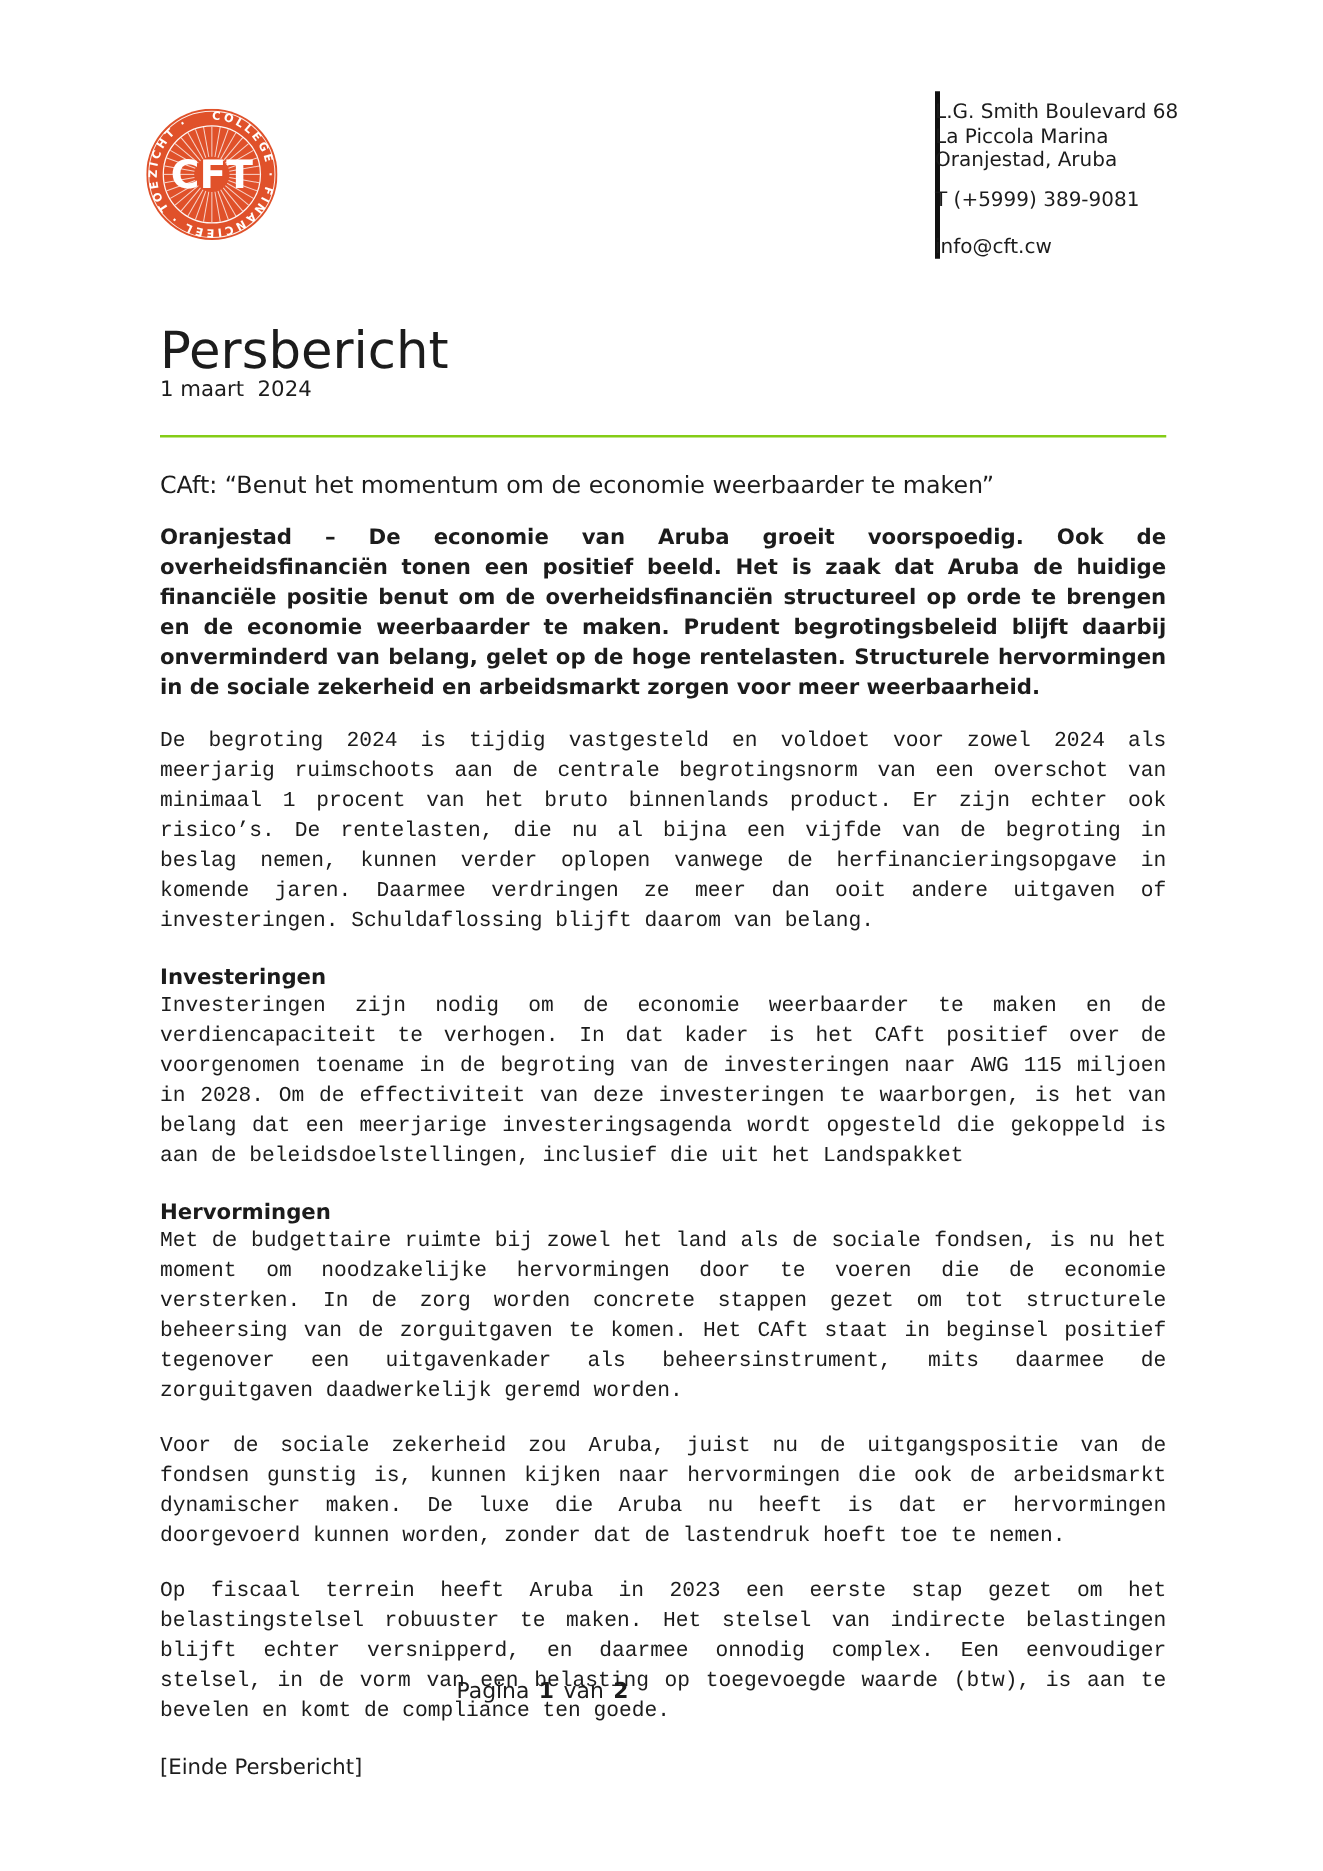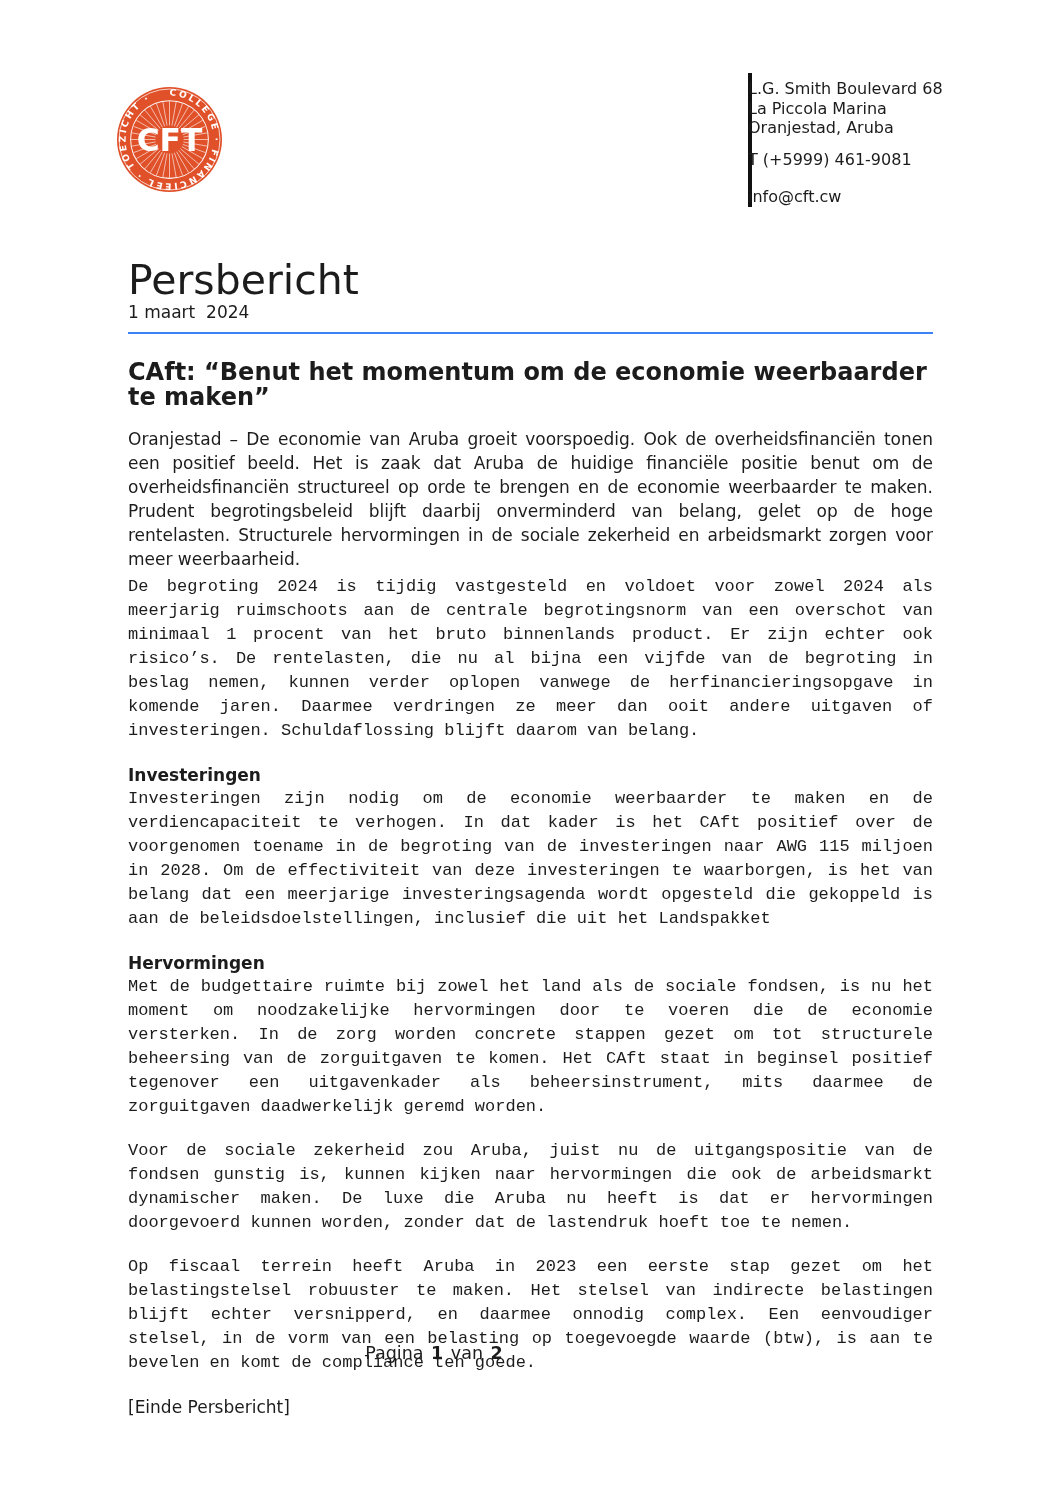--- a/index.html
+++ b/index.html
@@ -24,25 +24,25 @@
   }
   .divider-bar{position:absolute;left:748px;top:73px;width:4px;height:134px;background:#111;}
   .address{position:absolute;left:748px;top:79px;font-size:16px;line-height:19.5px;}
   .address .phone{margin-top:12px;}
   .address .email{margin-top:18px;}
   
   .content{position:absolute;left:128px;top:262px;width:805px;}
   .doc-title{margin:0;font-size:41px;font-weight:400;line-height:36px;}
   .doc-date{
     margin-top:3px;font-size:17px;line-height:22px;
-    padding-bottom:9px;border-bottom:2px solid #3b82f6;
+    padding-bottom:25px;border-bottom:2px solid #84cc16;
     white-space:pre-wrap;
   }
-  .headline{margin:26px 0 0 0;font-size:24px;font-weight:bold;line-height:25px;}
-  .lead{margin:17px 0 4px 0;font-weight:normal;}
+  .headline{margin:26px 0 0 0;font-size:19px;font-weight:normal;line-height:25px;}
+  .lead{margin:17px 0 20px 0;font-weight:bold;}
   .body-text{font-size:17px;line-height:24px;text-align:justify;}
   .sec-heading{margin:0;font-size:17px;font-weight:bold;line-height:24px;}
   .para{margin:0 0 20px 0;font-family:Liberation Mono, monospace;}
   .endnote{margin:0;font-size:17px;line-height:24px;}
   
   .footer{
     position:absolute;left:0;top:1343px;width:866px;
     text-align:center;font-size:17.5px;
   }
   .footer b{font-weight:bold;}
@@ -104,21 +104,21 @@
     <text x="52" y="63" text-anchor="middle" font-size="31" font-weight="bold" fill="#ffffff" font-family="DejaVu Sans, sans-serif">CFT</text>
   </svg>
 
 
   <div class="divider-bar"></div>
 
   <div class="address">
     <div>L.G. Smith Boulevard 68</div>
     <div>La Piccola Marina</div>
     <div>Oranjestad, Aruba</div>
-    <div class="phone">T (+5999) 461-9081</div>
+    <div class="phone">T (+5999) 389-9081</div>
     <div class="email">info@cft.cw</div>
   </div>
 
   <div class="content">
     <h1 class="doc-title">Persbericht</h1>
     <div class="doc-date">1 maart  2024</div>
 
     <h2 class="headline">CAft: “Benut het momentum om de economie weerbaarder te maken”</h2>
 
     <p class="lead body-text">Oranjestad – De economie van Aruba groeit voorspoedig. Ook de overheidsfinanciën tonen een positief beeld. Het is zaak dat Aruba de huidige financiële positie benut om de overheidsfinanciën structureel op orde te brengen en de economie weerbaarder te maken. Prudent begrotingsbeleid blijft daarbij onverminderd van belang, gelet op de hoge rentelasten. Structurele hervormingen in de sociale zekerheid en arbeidsmarkt zorgen voor meer weerbaarheid.</p>

